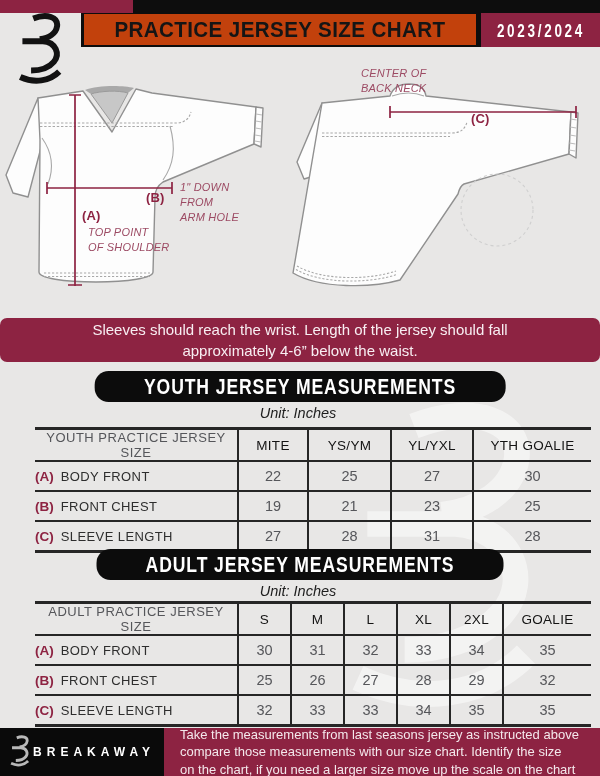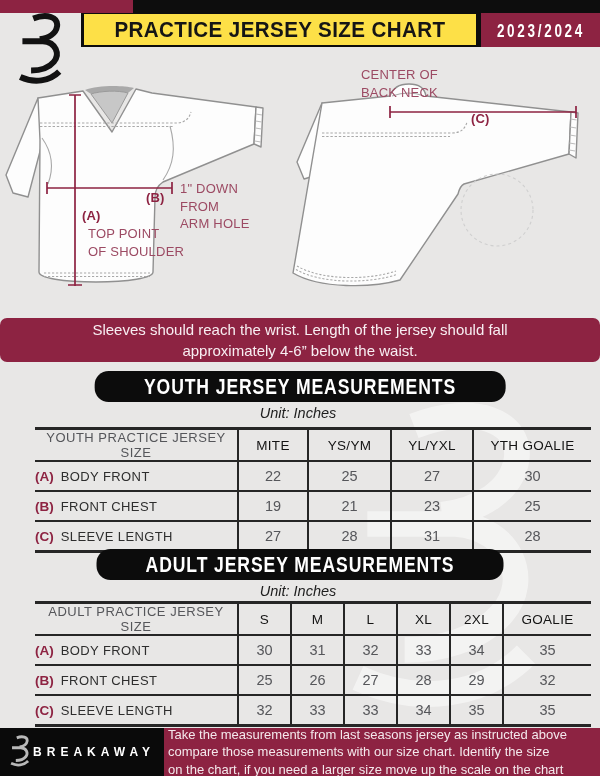--- a/index.html
+++ b/index.html
@@ -4,33 +4,33 @@
 <style>
   html,body{margin:0;padding:0;}
   body{width:600px;height:776px;position:relative;overflow:hidden;
        background:#e8e7e6;font-family:"Liberation Sans",sans-serif;
        -webkit-font-smoothing:antialiased;}
   .abs{position:absolute;}
 
   
   .hdr-band{left:81px;top:0;width:519px;height:47px;background:#0d0d0d;}
   .strip-maroon{left:0;top:0;width:133px;height:13px;background:#8d2342;}
-  .title-box{left:84px;top:14px;width:392px;height:31px;background:#fde047;
+  .title-box{left:84px;top:14px;width:392px;height:31px;background:#c2410c;
              display:flex;align-items:center;justify-content:center;}
   .title-box span{font-size:21px;font-weight:bold;color:#151515;letter-spacing:.4px;
                   transform:scale(.98,1.05);white-space:nowrap;}
   .season-box{left:481px;top:13px;width:119px;height:34px;background:#8d2342;
               display:flex;align-items:center;justify-content:center;}
   .season-box span{color:#fff;font-weight:bold;font-size:15px;letter-spacing:3px;
                    transform:scale(.9,1.25);display:inline-block;white-space:nowrap;}
   .logo-main{left:14px;top:12px;}
 
   
   .diagram-svg{left:0;top:60px;}
-  .anno{color:#9c4a63;font-size:13px;line-height:1.35;
+  .anno{color:#9c4a63;font-style:italic;font-size:11px;line-height:1.35;
         white-space:pre-line;letter-spacing:.2px;}
   .anno-key{color:#8d2342;font-weight:bold;font-size:13px;font-style:normal;}
 
   
   .notice{left:0;top:318px;width:600px;height:44px;background:#8d2342;
           display:flex;align-items:center;justify-content:center;text-align:center;
           color:#f8eef2;font-size:15px;line-height:1.42;white-space:pre-line;border-radius:7px;}
 
   
   .bar{left:50%;transform:translateX(-50%);background:#0c0c0c;border-radius:14px;
@@ -55,21 +55,21 @@
   td.rowlabel b{color:#8d2342;font-size:13.5px;letter-spacing:0;margin-right:7px;}
   td.vcell{color:#55565a;font-size:14.5px;}
 
   
   .footer{left:0;top:728px;width:600px;height:48px;display:flex;}
   .footer-brand{width:164px;background:#0a0a0a;display:flex;align-items:center;
                 justify-content:center;flex:none;}
   .footer-brand span{color:#fff;font-weight:bold;font-size:12px;letter-spacing:5px;}
   .footer-note{flex:1;background:#8d2342;color:#f4e8ec;font-size:13px;
                line-height:1.34;white-space:pre-line;display:flex;align-items:center;
-               padding:2px 8px 2px 4px;}
+               padding:2px 8px 2px 16px;}
 
   .watermark{left:322px;top:398px;opacity:.5;}
 </style>
 </head>
 <body>
 
 <svg class="abs watermark" width="268" height="336" viewBox="0 0 48 72">
   <g fill="none" stroke="#ffffff" stroke-width="5.5">
     <path d="M15 6 C28 1 38 5 37 13 C36 20 29 24 21 25"></path>
     <path d="M5 27 H24 C36 28 40 39 34 46 C29 52 20 54 13 54"></path>

